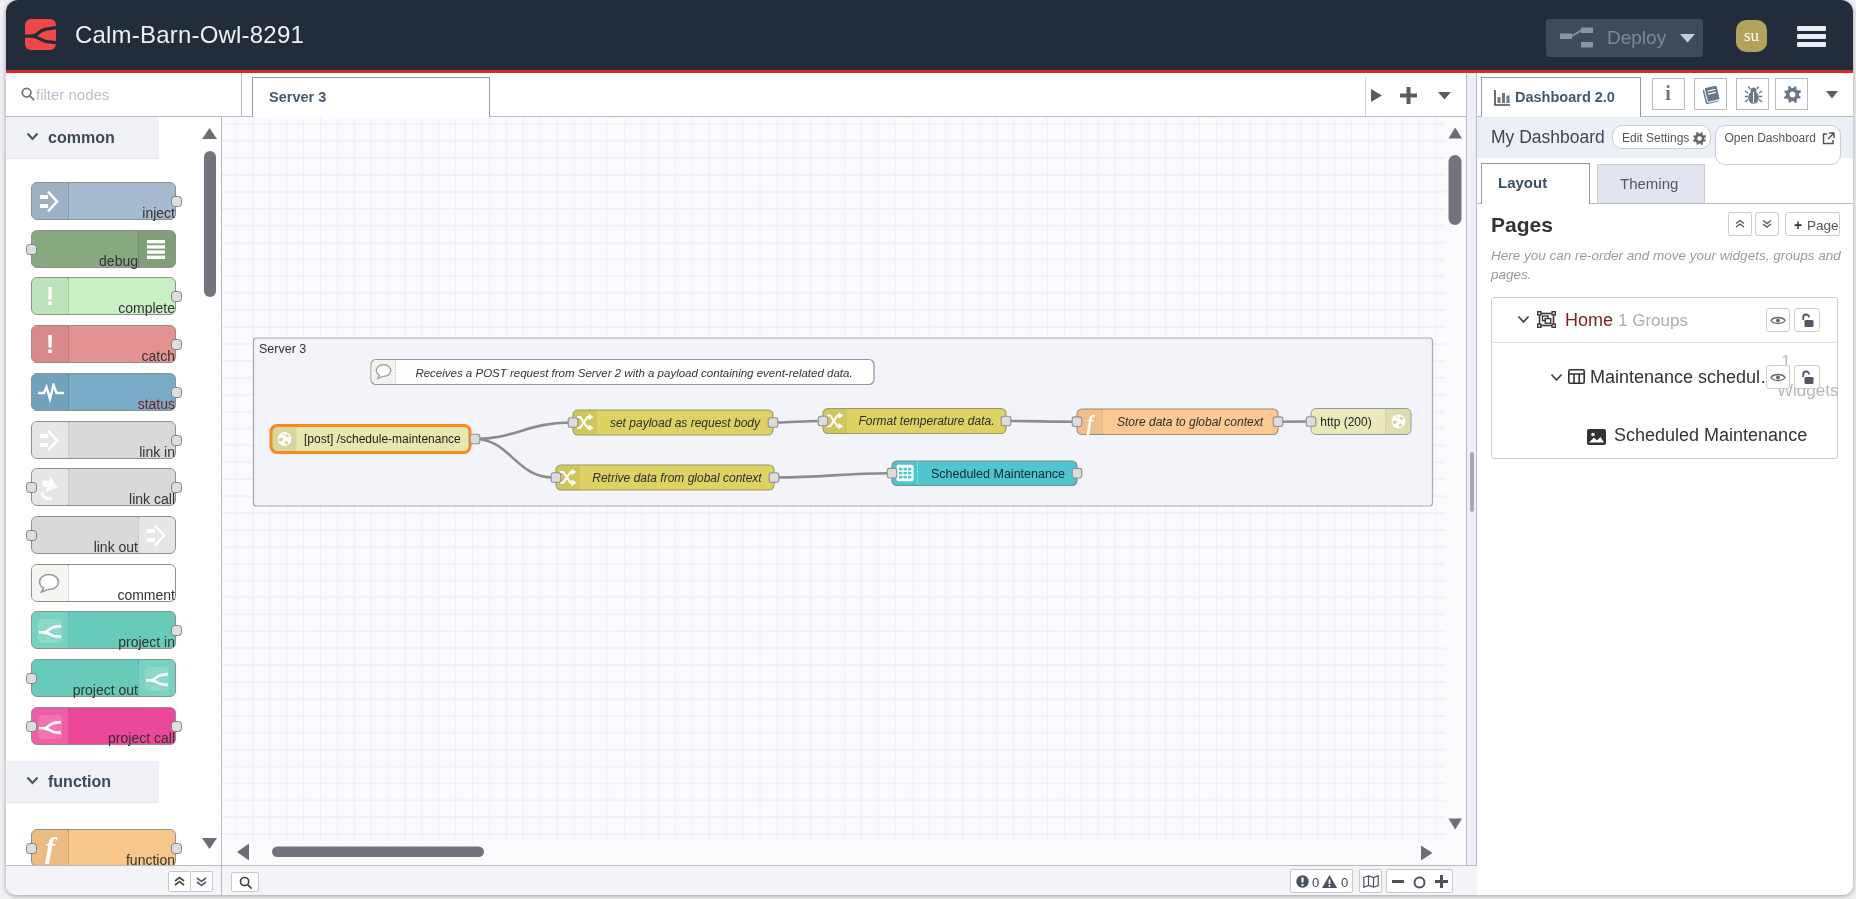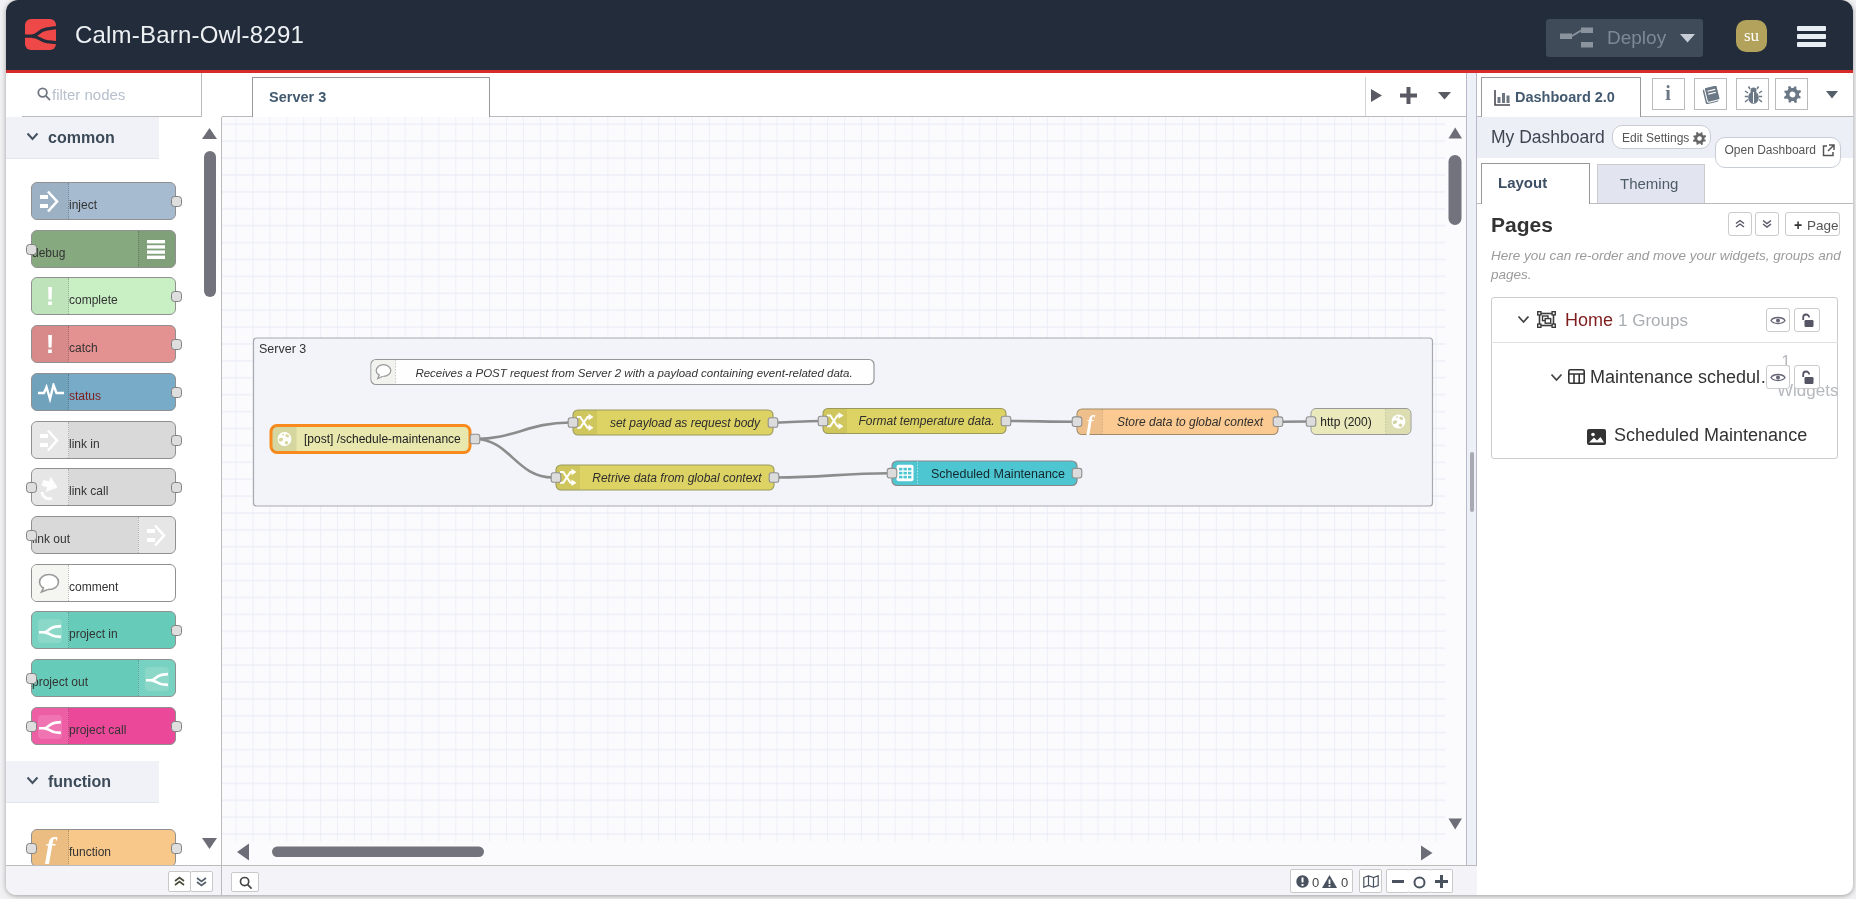--- a/index.html
+++ b/index.html
@@ -7,29 +7,29 @@
 .abs{position:absolute}
 #hd{position:absolute;left:0;top:0;width:100%;height:70px;background:#222c3a}
 #hd .title{position:absolute;left:69px;top:21px;font-size:24px;color:#eef1f4;letter-spacing:.2px}
 #deploy{position:absolute;left:1540px;top:19px;width:157px;height:38px;background:#3f4b59;border-radius:3px}
 #deploy .dtxt{position:absolute;left:61px;top:8px;font-size:19px;color:#7e8995}
 #avatar{position:absolute;left:1730px;top:20px;width:31px;height:32px;background:#b2a25c;border-radius:10px;text-align:center;line-height:32px;font-family:"Liberation Serif",serif;font-size:17px;color:#fff}
 .hbar{position:absolute;left:1791px;width:29px;height:5px;background:#e9edf4;border-radius:1px}
 #redline{position:absolute;left:0;top:70px;width:100%;height:3px;background:#d62b2b}
 #tbar{position:absolute;left:216px;top:73px;width:1255px;height:44px;background:#fff;border-bottom:1px solid #bbb}
 #sbtbar{position:absolute;left:1471px;top:73px;width:376px;height:44px;background:#fff;border-bottom:1px solid #bbb}
-#psearch{position:absolute;left:16px;top:73px;width:180px;height:44px;background:#fff;border-right:1px solid #bbb;border-bottom:1px solid #bbb}
+#psearch{position:absolute;left:0;top:73px;width:236px;height:44px;background:#fff;border-right:1px solid #bbb;border-bottom:1px solid #bbb}
 #psearch .ph{position:absolute;left:30px;top:13px;font-size:15px;color:#b7c0cc}
 .tab{position:absolute;background:#fff;border:1px solid #999;border-bottom:none}
 .tbtn{position:absolute;top:5px;width:33px;height:32px;border:1px solid #bbb;background:#fff}
 #palette{position:absolute;left:0;top:117px;width:216px;height:748px;background:#fff;border-right:1px solid #bbb}
 .pcat{position:absolute;left:0;width:153px;height:42px;background:#f0f2f8;border-bottom:1px solid #e4e6ed}
 .pcat span{position:absolute;left:42px;top:12px;font-weight:bold;font-size:16px;color:#3c4a58}
 .pnode{position:absolute;left:25px;width:145px;height:38px;border:1px solid #909090;border-radius:6px}
-.plabel{position:absolute;top:4px;width:100%;text-align:left;font-size:12px;color:#333;line-height:36px}
+.plabel{position:absolute;top:12px;width:100%;text-align:right;font-size:14px;color:#333;line-height:36px}
 .icell{position:absolute;top:0;height:100%;width:37px}
 .icell.l{left:0;border-right:1px dotted rgba(0,0,0,.22);border-radius:5px 0 0 5px}
 .icell.r{right:0;border-left:1px dotted rgba(0,0,0,.22);border-radius:0 5px 5px 0}
 .pport{position:absolute;width:11px;height:11px;background:#dedede;border:1.4px solid #7f7f7f;border-radius:3.5px;top:13px}
 .pport.r{right:-6.5px}
 .pport.l{left:-6.5px}
 #pfoot{position:absolute;left:0;top:865px;width:216px;height:30px;background:#f4f4f8;border-top:1px solid #bbb;border-right:1px solid #bbb}
 #cfoot{position:absolute;left:216px;top:865px;width:1255px;height:30px;background:#f4f4f8;border-top:1px solid #bbb}
 .fbtn{position:absolute;background:#fff;border:1px solid #c9c9c9;border-radius:2px}
 #lane{position:absolute;left:1460px;top:73px;width:11px;height:792px;background:#eef0f8;border-left:1px solid #b9b9c9;border-right:1px solid #b9b9c9}
@@ -419,21 +419,21 @@
     <div id="lanethumb"></div>
 <div id="sidebar">
       <div style="position:absolute;left:0;top:0;width:376px;height:41px;background:#edeff6"></div>
 <div style="position:absolute;left:14px;top:10px;font-size:17.5px;color:#3f4652">My Dashboard</div>
 <div class="sbtn" style="left:135px;top:8px;width:99px;height:24px">
         <span style="position:absolute;left:9px;top:4.5px;font-size:12px;color:#555">Edit Settings</span>
         <svg class="abs" style="left:80px;top:5.5px" width="13" height="13" viewBox="0 0 16 16">
           <path fill="#666" d="M8 0 L9.7 0 L10.2 2.2 A6 6 0 0 1 11.9 3 L14 2 L15.2 3.7 L13.7 5.4 A6 6 0 0 1 14 7.2 L16 8 L16 9.7 L13.8 10.2 A6 6 0 0 1 13 11.9 L14 14 L12.3 15.2 L10.6 13.7 A6 6 0 0 1 8.8 14 L8 16 L6.3 16 L5.8 13.8 A6 6 0 0 1 4.1 13 L2 14 L0.8 12.3 L2.3 10.6 A6 6 0 0 1 2 8.8 L0 8 L0 6.3 L2.2 5.8 A6 6 0 0 1 3 4.1 L2 2 L3.7 0.8 L5.4 2.3 A6 6 0 0 1 7.2 2 Z M8 5.2 A2.8 2.8 0 1 0 8 10.8 A2.8 2.8 0 1 0 8 5.2" fill-rule="evenodd" transform="rotate(15 8 8)"></path>
         </svg>
       </div>
-<div class="sbtn" style="left:237.5px;top:20px;width:126px;height:31px">
+<div class="sbtn" style="left:237.5px;top:8px;width:126px;height:40px">
         <span style="position:absolute;left:9px;top:4.5px;font-size:12px;color:#555">Open Dashboard</span>
         <svg class="abs" style="left:106px;top:5.5px" width="13" height="13" viewBox="0 0 13 13">
           <path d="M5 2 H1.5 V11.5 H11 V8" stroke="#555" stroke-width="1.5" fill="none"></path>
           <path d="M7 1 H12 V6 M12 1 L6 7" stroke="#555" stroke-width="1.5" fill="none"></path>
         </svg>
       </div>
 <div style="position:absolute;left:0;top:85.5px;width:376px;height:1px;background:#bbb"></div>
 <div style="position:absolute;left:119.5px;top:47px;width:108px;height:38.5px;background:#e2e5ef;border:1px solid #ccc;border-bottom:none"></div>
 <div style="position:absolute;left:143px;top:58px;font-size:15px;color:#4d5c68">Theming</div>
 <div style="position:absolute;left:4px;top:46px;width:109px;height:41px;background:#fff;border:1px solid #999;border-bottom:none"></div>

